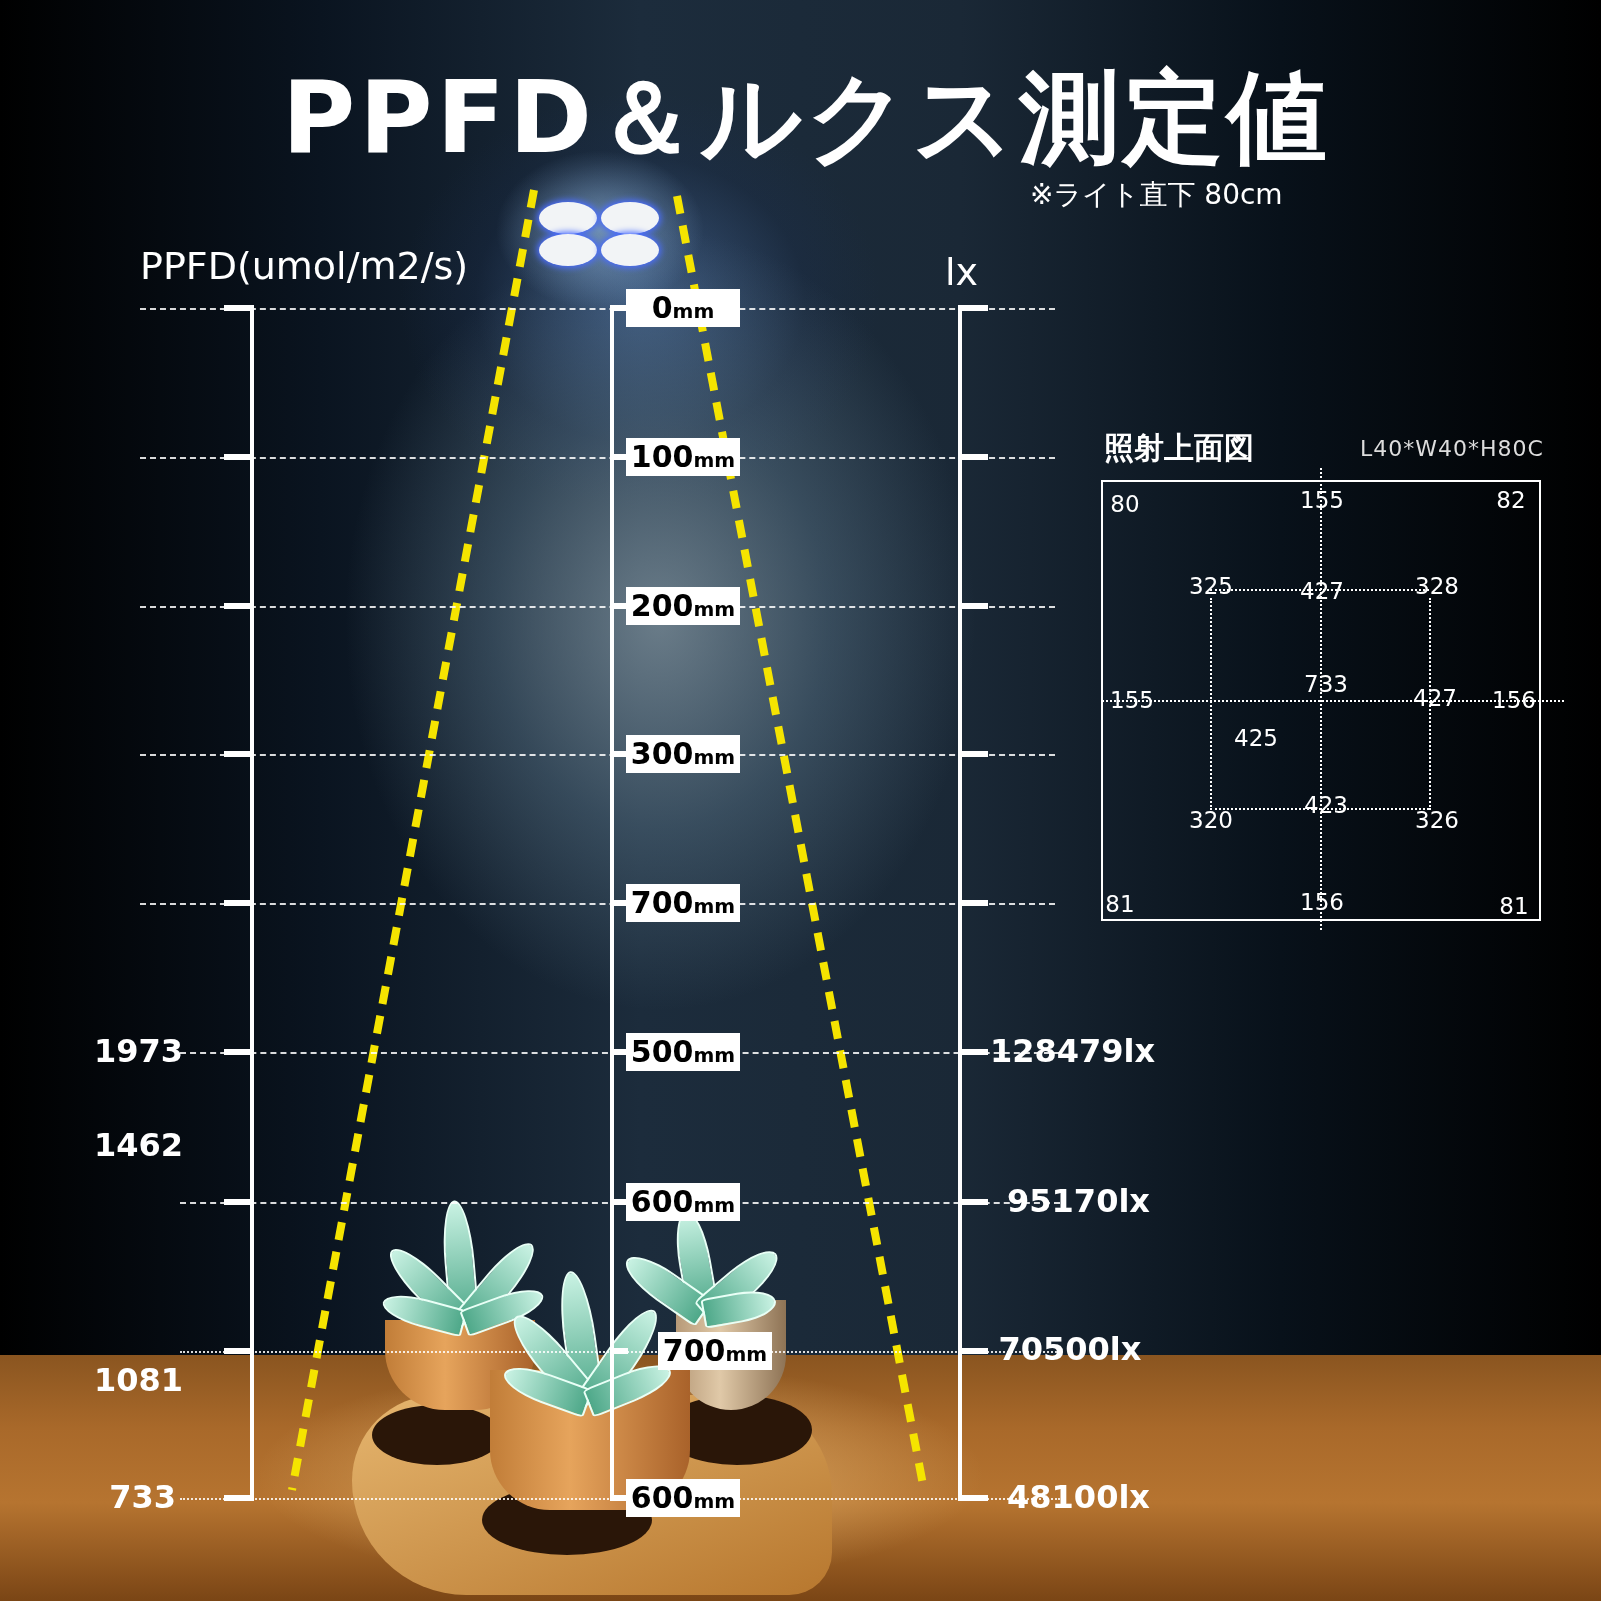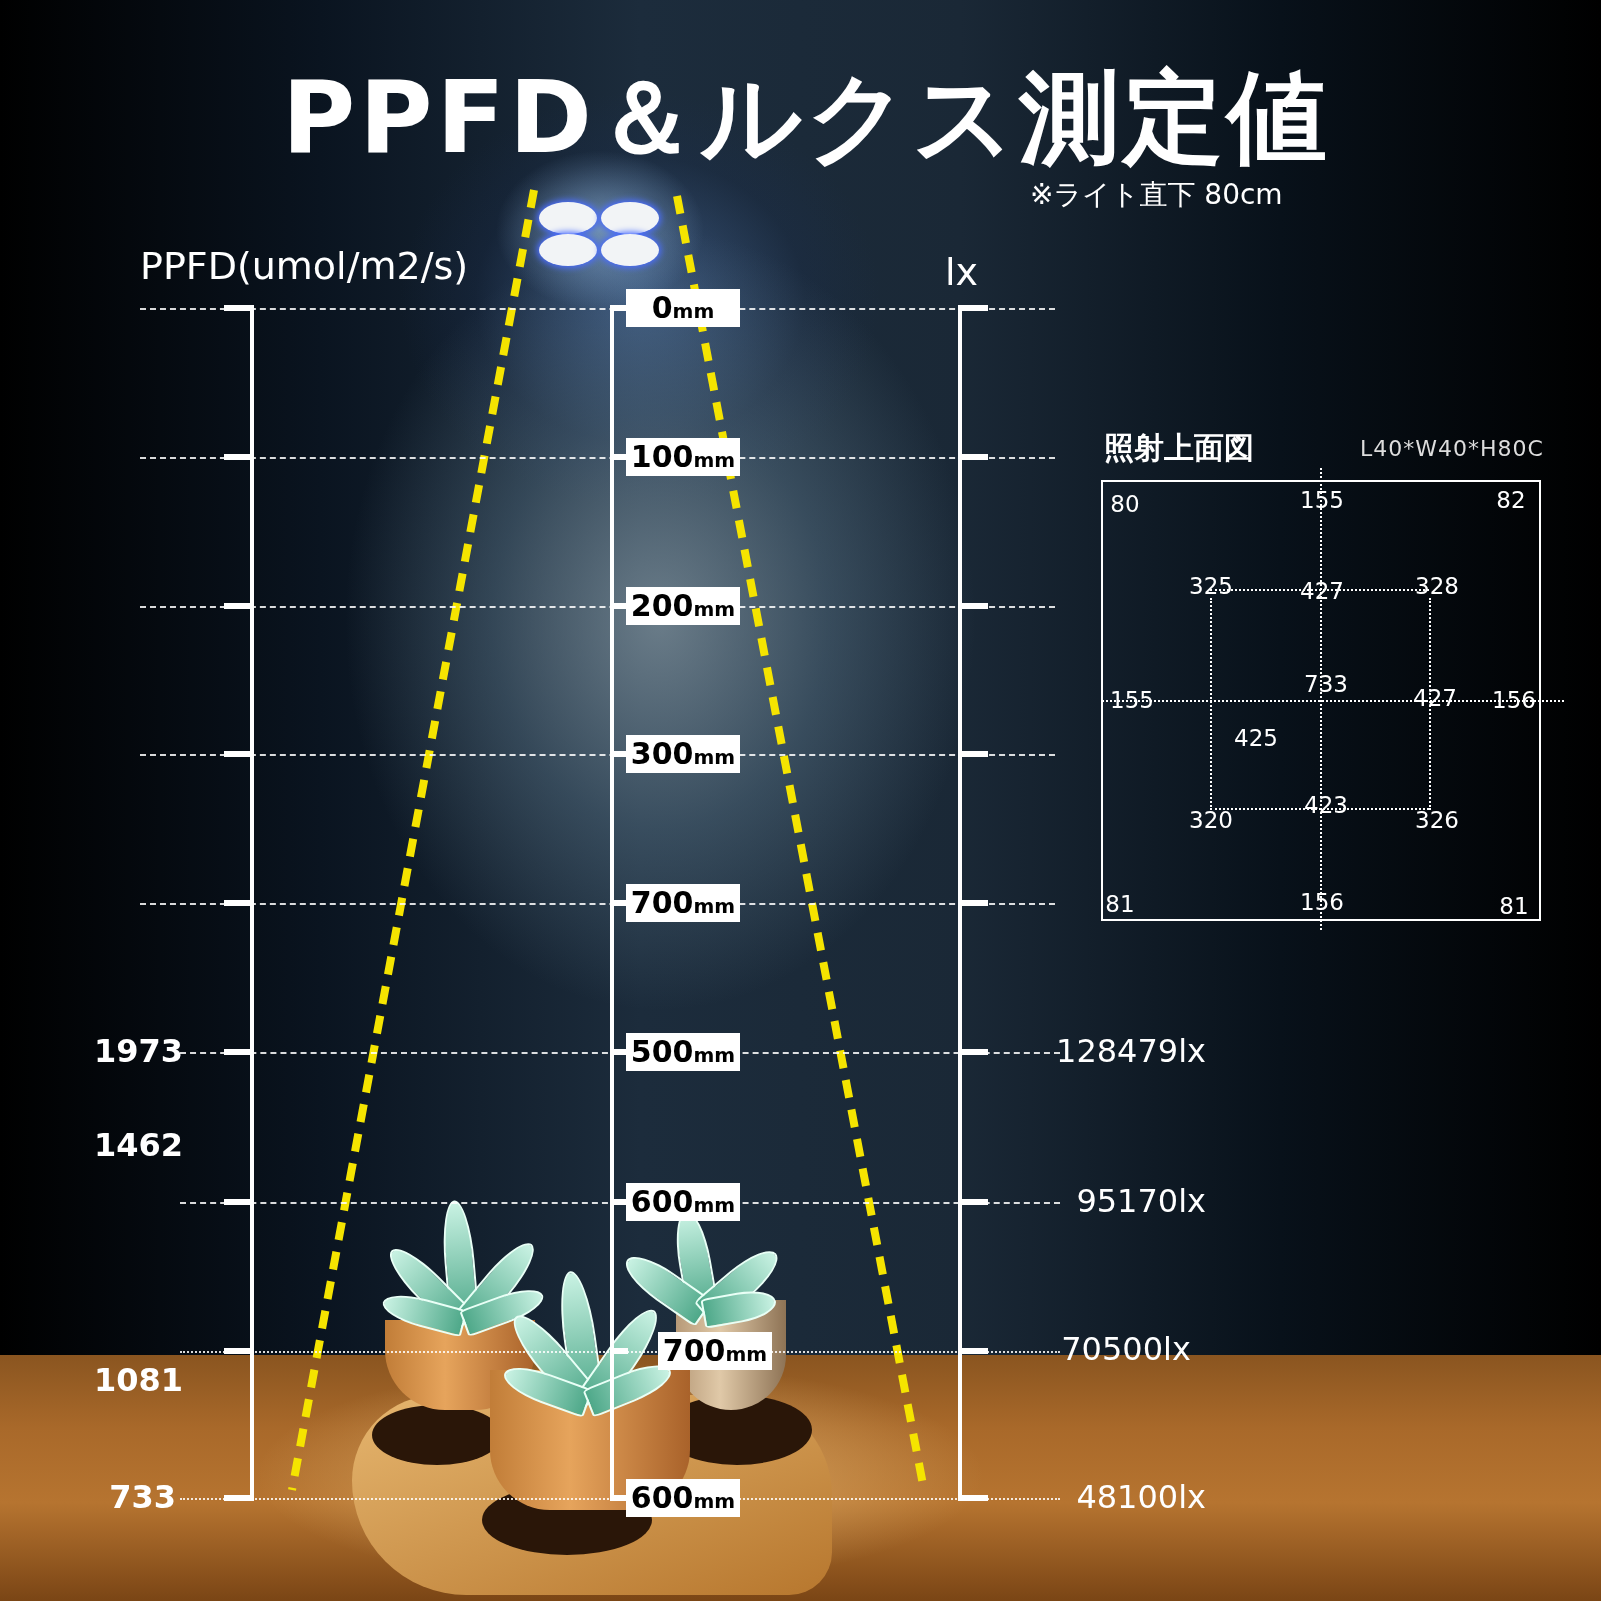--- a/index.html
+++ b/index.html
@@ -33,21 +33,21 @@
     background:radial-gradient(ellipse, rgba(160,200,240,0.6), rgba(0,0,0,0) 70%); }
   .lamp-blob { position:absolute; width:58px; height:32px; background:#f2f4f6; border-radius:50%;
     box-shadow:0 0 6px 2px #4a6cff; }
   .hline { position:absolute; left:140px; width:915px; height:0; border-top:2px dashed rgba(255,255,255,0.85); }
   .ruler { position:absolute; width:4px; background:#fff; }
   .tick { position:absolute; height:6px; width:28px; background:#fff; }
   .mm-box { position:absolute; left:626px; width:114px; height:38px; background:#fff; color:#000;
     font-weight:bold; font-size:30px; text-align:center; line-height:38px; }
   .mm-box .unit { font-size:20px; }
   .val-left { position:absolute; font-size:32px; font-weight:bold; text-align:right; width:82px; left:94px; }
-  .val-right { position:absolute; font-size:32px; font-weight:normal; text-align:right; width:160px; left:1046px; }
+  .val-right { position:absolute; font-size:32px; font-weight:bold; text-align:right; width:160px; left:990px; }
   .beam { position:absolute; top:0; left:0; }
   .map-title { position:absolute; left:1104px; top:428px; font-size:30px; font-weight:bold; }
   .map-dims { position:absolute; left:1360px; top:436px; font-size:22px; color:#ddd; letter-spacing:1px; }
   .map-box { position:absolute; left:1101px; top:480px; width:436px; height:437px; border:2px solid #fff; }
   .mv { position:absolute; font-size:23px; transform:translate(-50%,-50%); }
   .dotv { position:absolute; width:0; border-left:2px dotted #fff; }
   .doth { position:absolute; height:0; border-top:2px dotted #fff; }
 </style>
 </head>
 <body>

